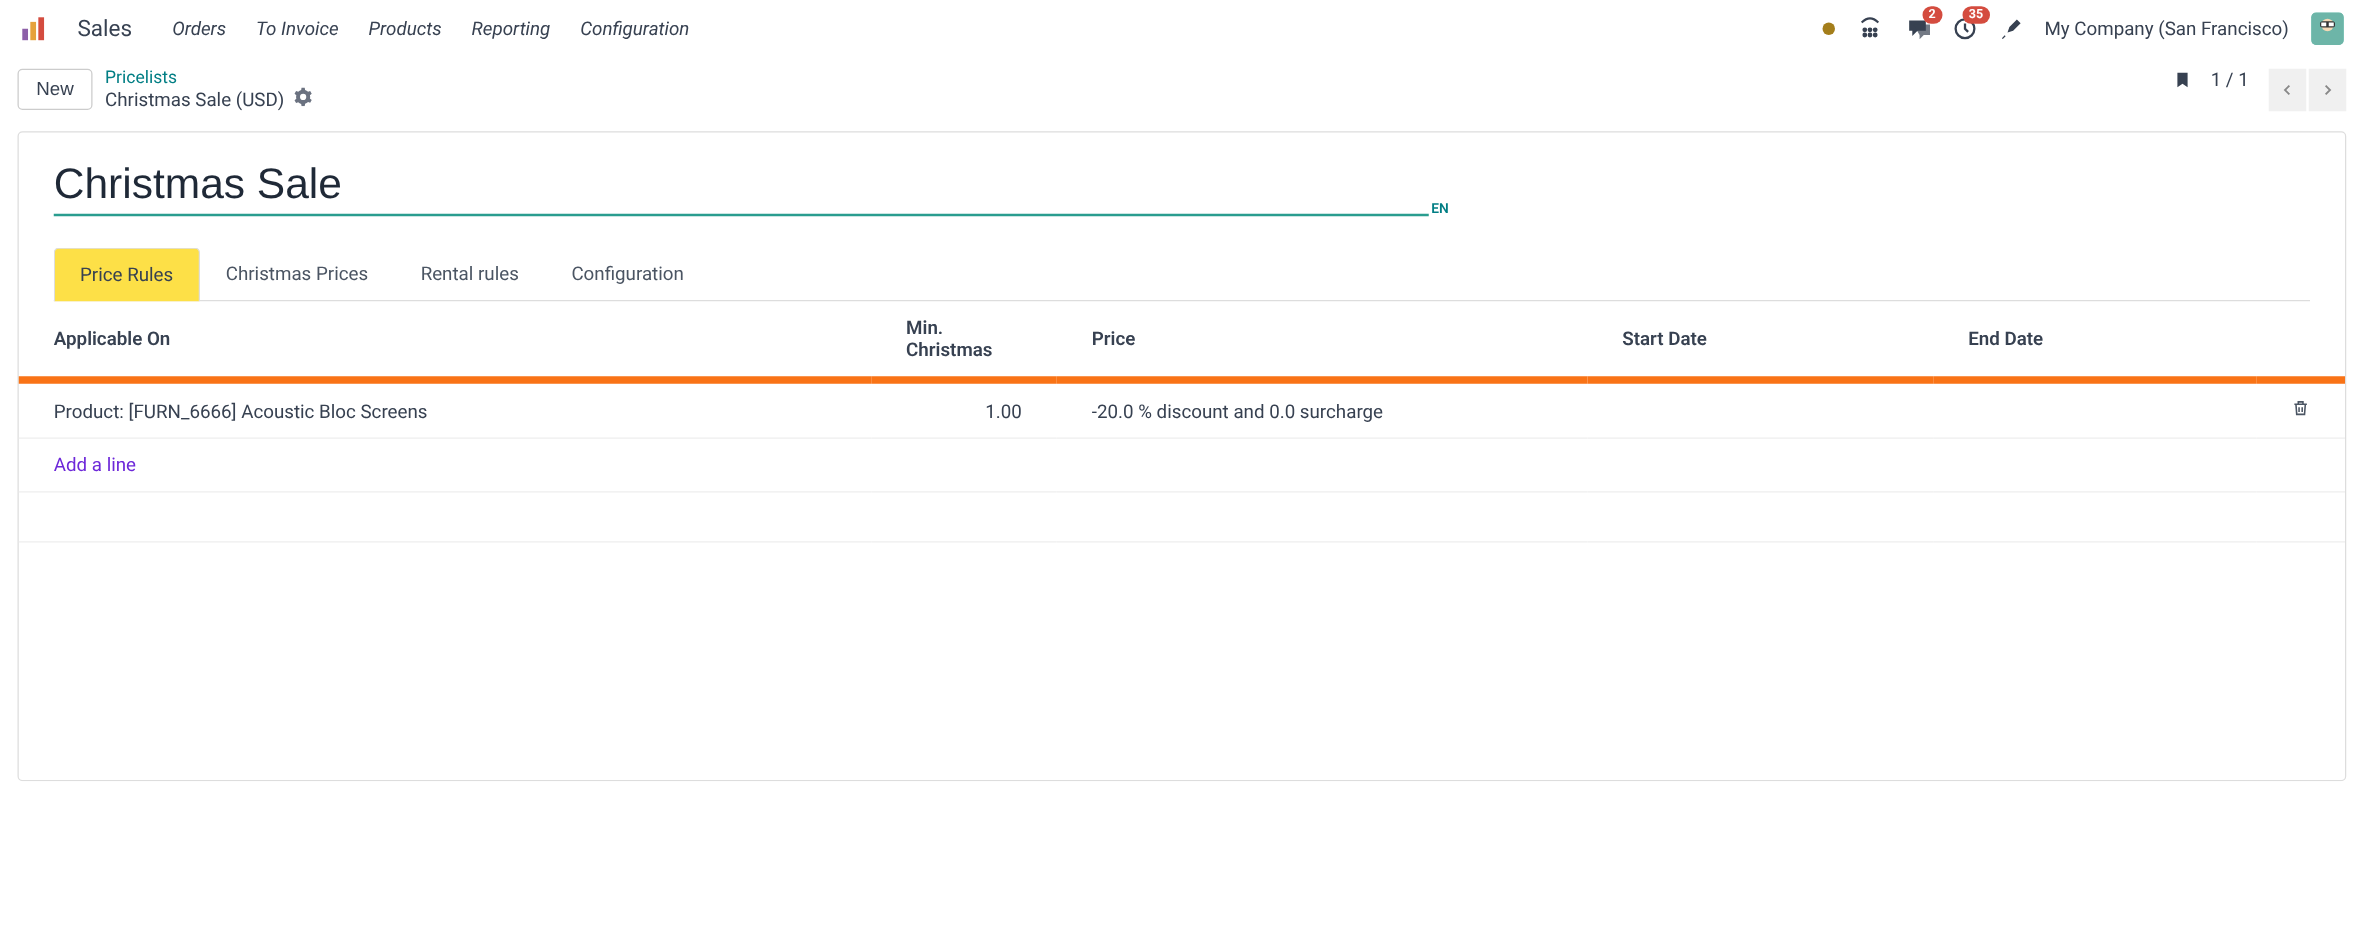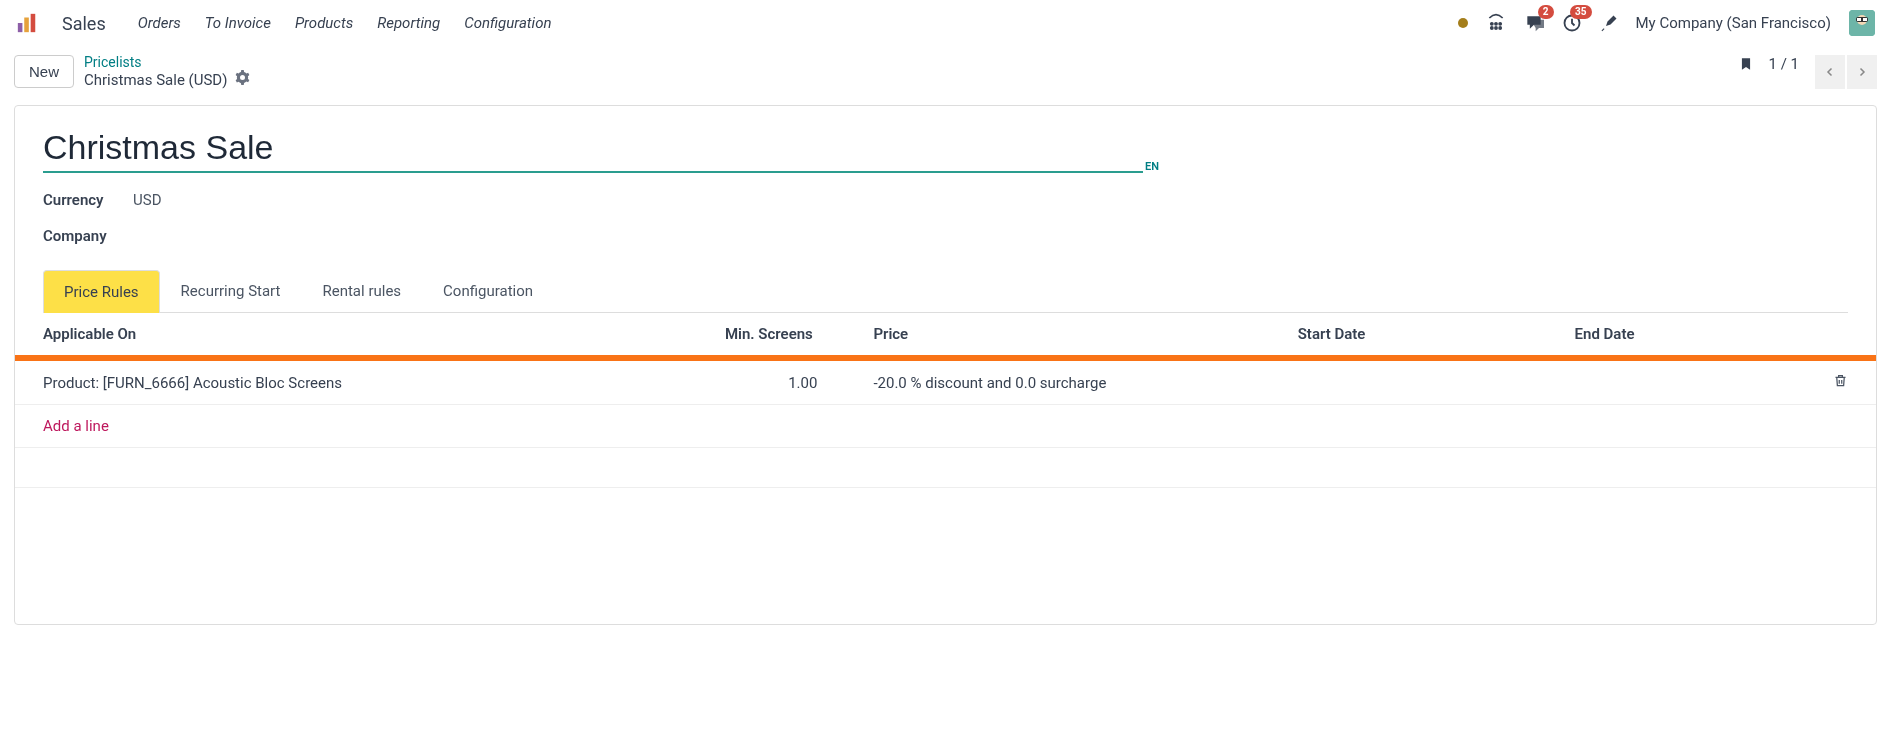--- a/index.html
+++ b/index.html
@@ -38,21 +38,21 @@
 .field-value { color: #4b5563; font-size: 15px; }
 
 .tabs { display: flex; border-bottom: 1px solid #ddd; margin-top: 24px; }
 .tab { padding: 12px 20px; border: 1px solid transparent; border-bottom: none; cursor: pointer; font-size: 15px; color: #4b5563; border-radius: 4px 4px 0 0; }
 .tab.active { border-color: #ddd; background: #fde047; position: relative; top: 1px; color: #374151; }
 
 .table { width: 100%; border-collapse: collapse; }
 .table th { text-align: left; font-weight: 600; padding: 12px 28px; border-bottom: 6px solid #f97316; font-size: 15px; color: #374151; }
 .table td { padding: 12px 28px; border-bottom: 1px solid #eee; font-size: 15px; color: #374151; }
 .th-qty, .td-qty { text-align: right; }
-.add-line { color: #be185d; cursor: pointer; }
+.add-line { color: #6d28d9; cursor: pointer; }
 .trash { cursor: pointer; color: #4b5563; text-align: right; }
 .empty-row td { height: 40px; border-bottom: 1px solid #eee; }
 </style>
 </head>
 <body>
 
 <div class="topnav">
   <span class="app-logo">
     <svg viewBox="0 0 24 24" width="22" height="22">
       <rect x="2" y="12" width="5" height="10" fill="#8d5fa8"></rect>
@@ -147,44 +147,34 @@
   </div>
 </div>
 
 <div class="form-sheet">
   <div class="form-inner">
     <div class="title-row">
       <input class="title-input" value="Christmas Sale" style="">
       <span class="lang-badge">EN</span>
     </div>
 
-    <div class="fields">
-      <div class="field-row">
-        <span class="field-label">Currency</span>
-        <span class="field-value">USD</span>
-      </div>
-      <div class="field-row">
-        <span class="field-label">Company</span>
-        <span class="field-value"></span>
-      </div>
-    </div>
 
     <div class="tabs">
       <div class="tab active">Price Rules</div>
-      <div class="tab">Recurring Start</div>
+      <div class="tab">Christmas Prices</div>
       <div class="tab">Rental rules</div>
       <div class="tab">Configuration</div>
     </div>
   </div>
 
   <table class="table">
     <thead>
       <tr>
         <th style="width:37%">Applicable On</th>
-        <th class="th-qty" style="width:8%">Min. Screens</th>
+        <th class="th-qty" style="width:8%">Min. Christmas</th>
         <th style="width:23%">Price</th>
         <th style="width:15%">Start Date</th>
         <th style="width:14%">End Date</th>
         <th style="width:3%"></th>
       </tr>
     </thead>
     <tbody>
       <tr>
         <td>Product: [FURN_6666] Acoustic Bloc Screens</td>
         <td class="td-qty">1.00</td>

